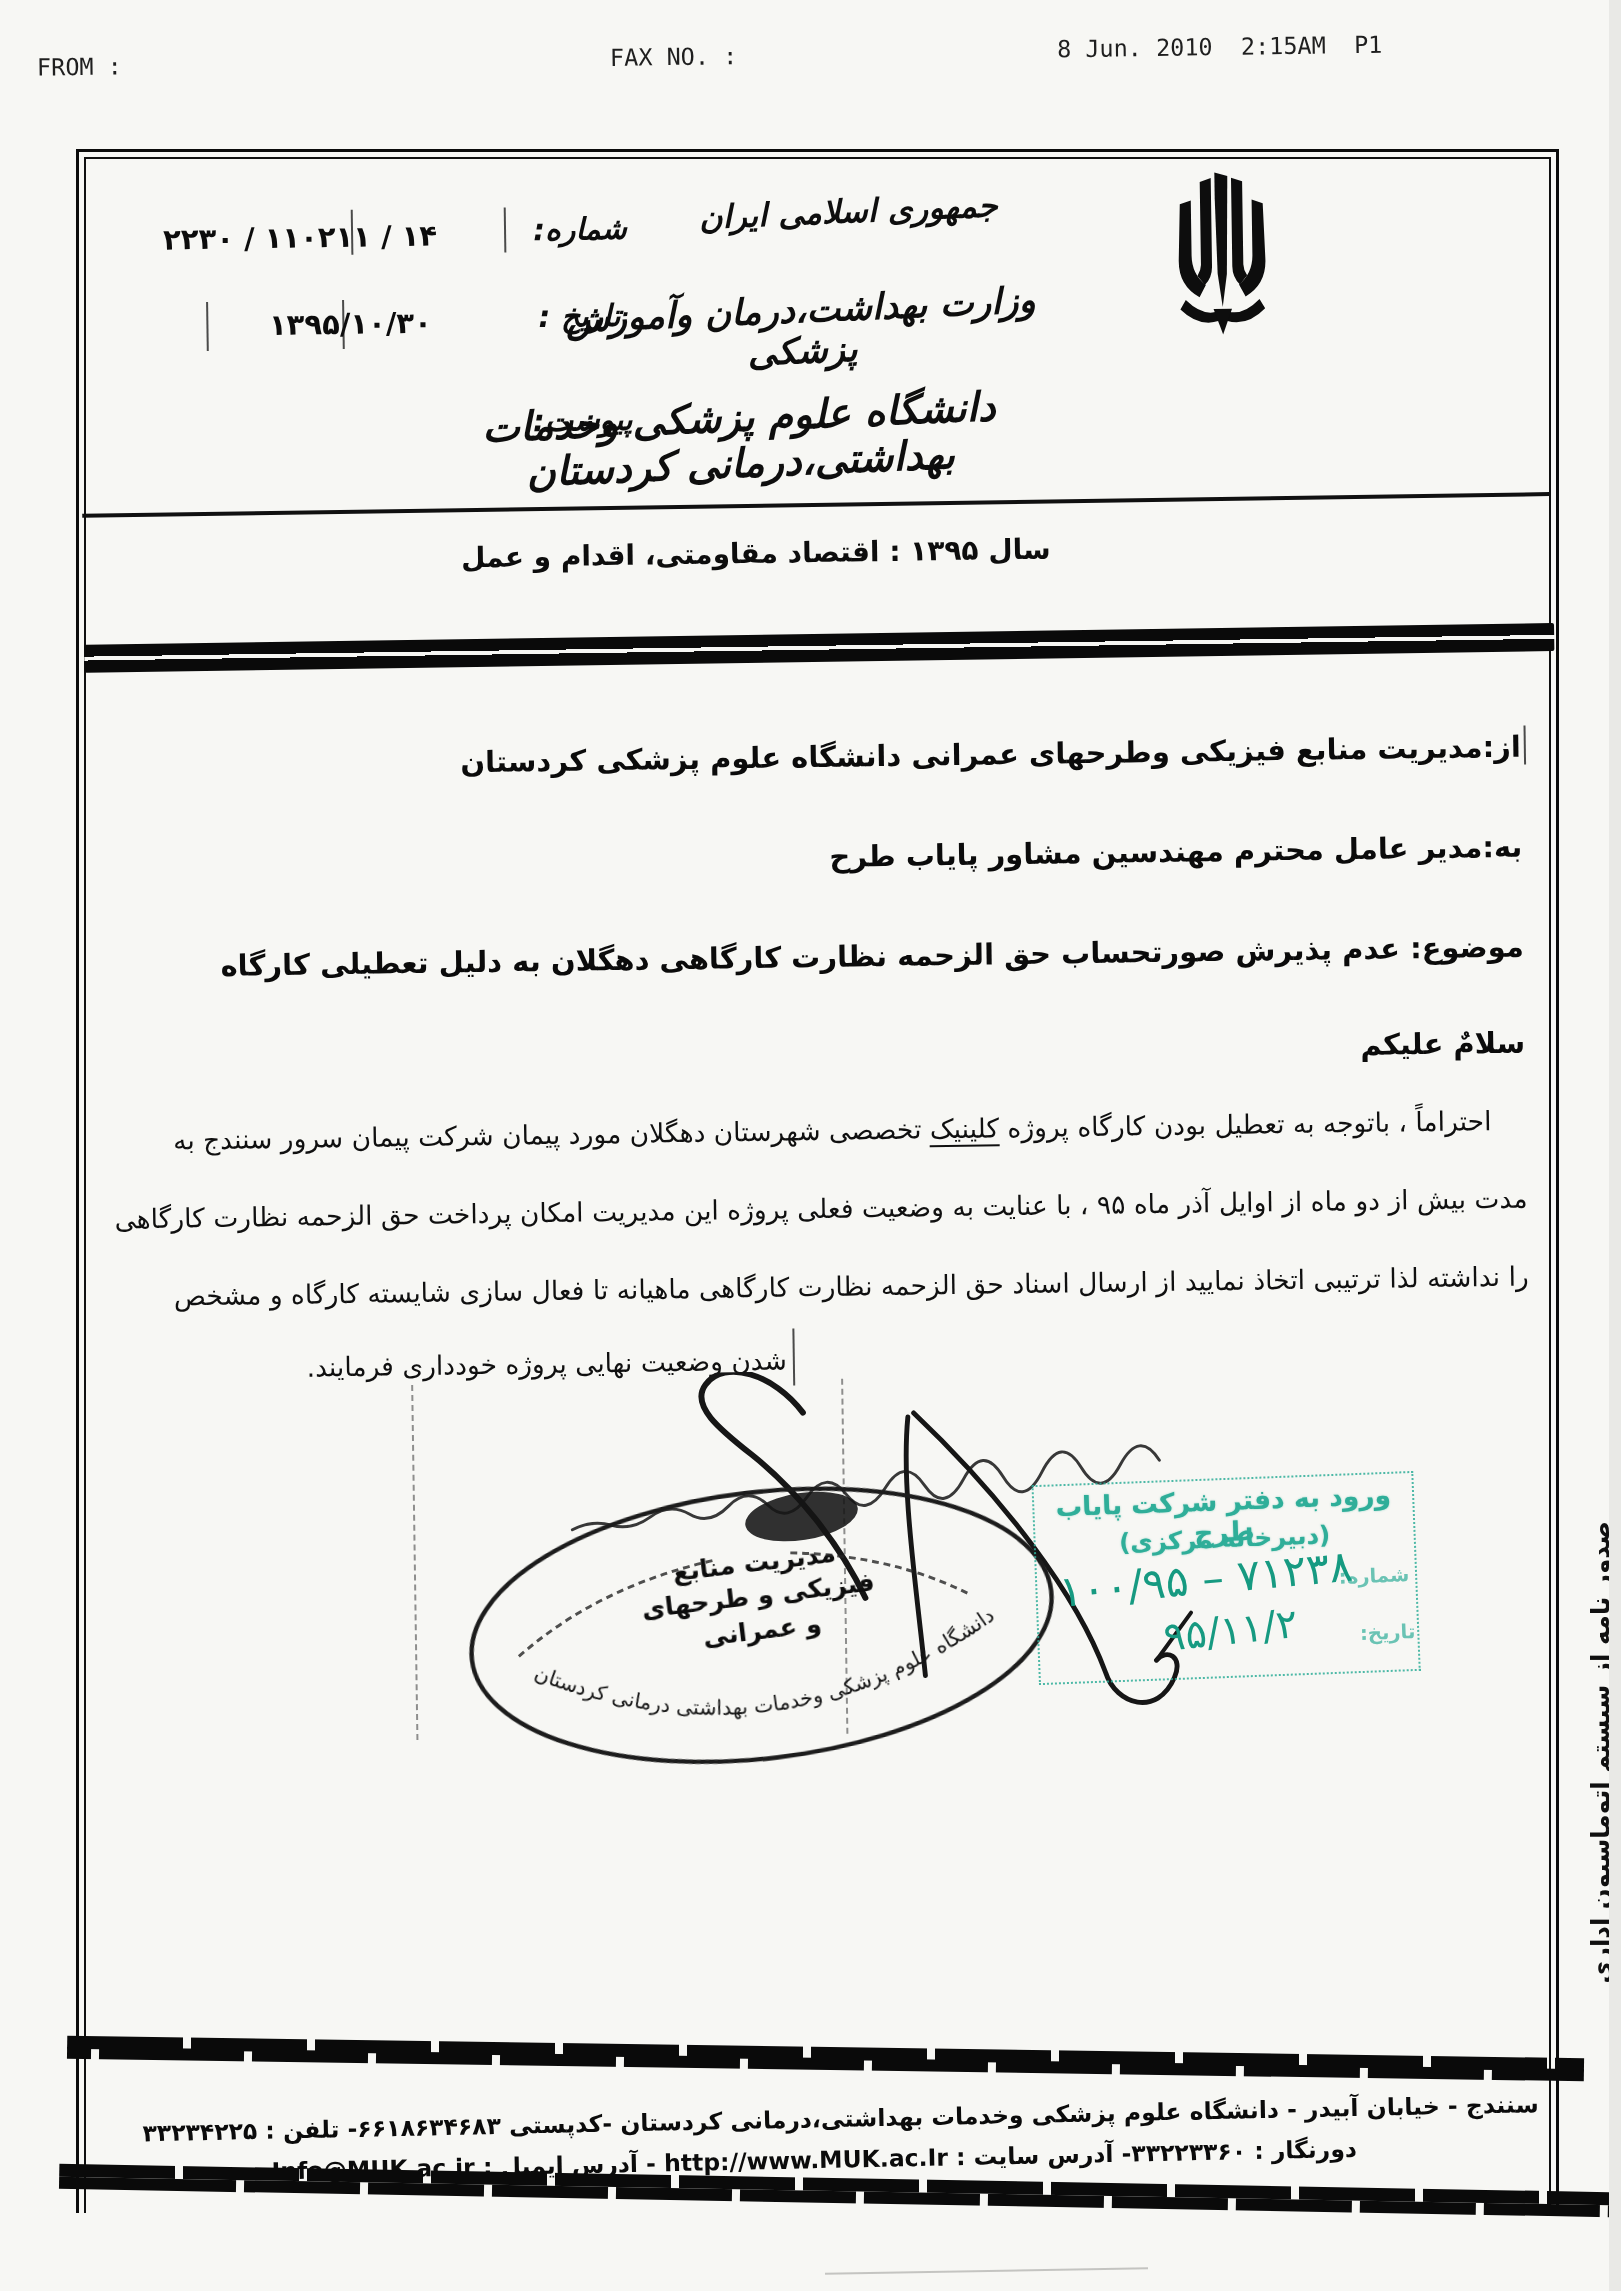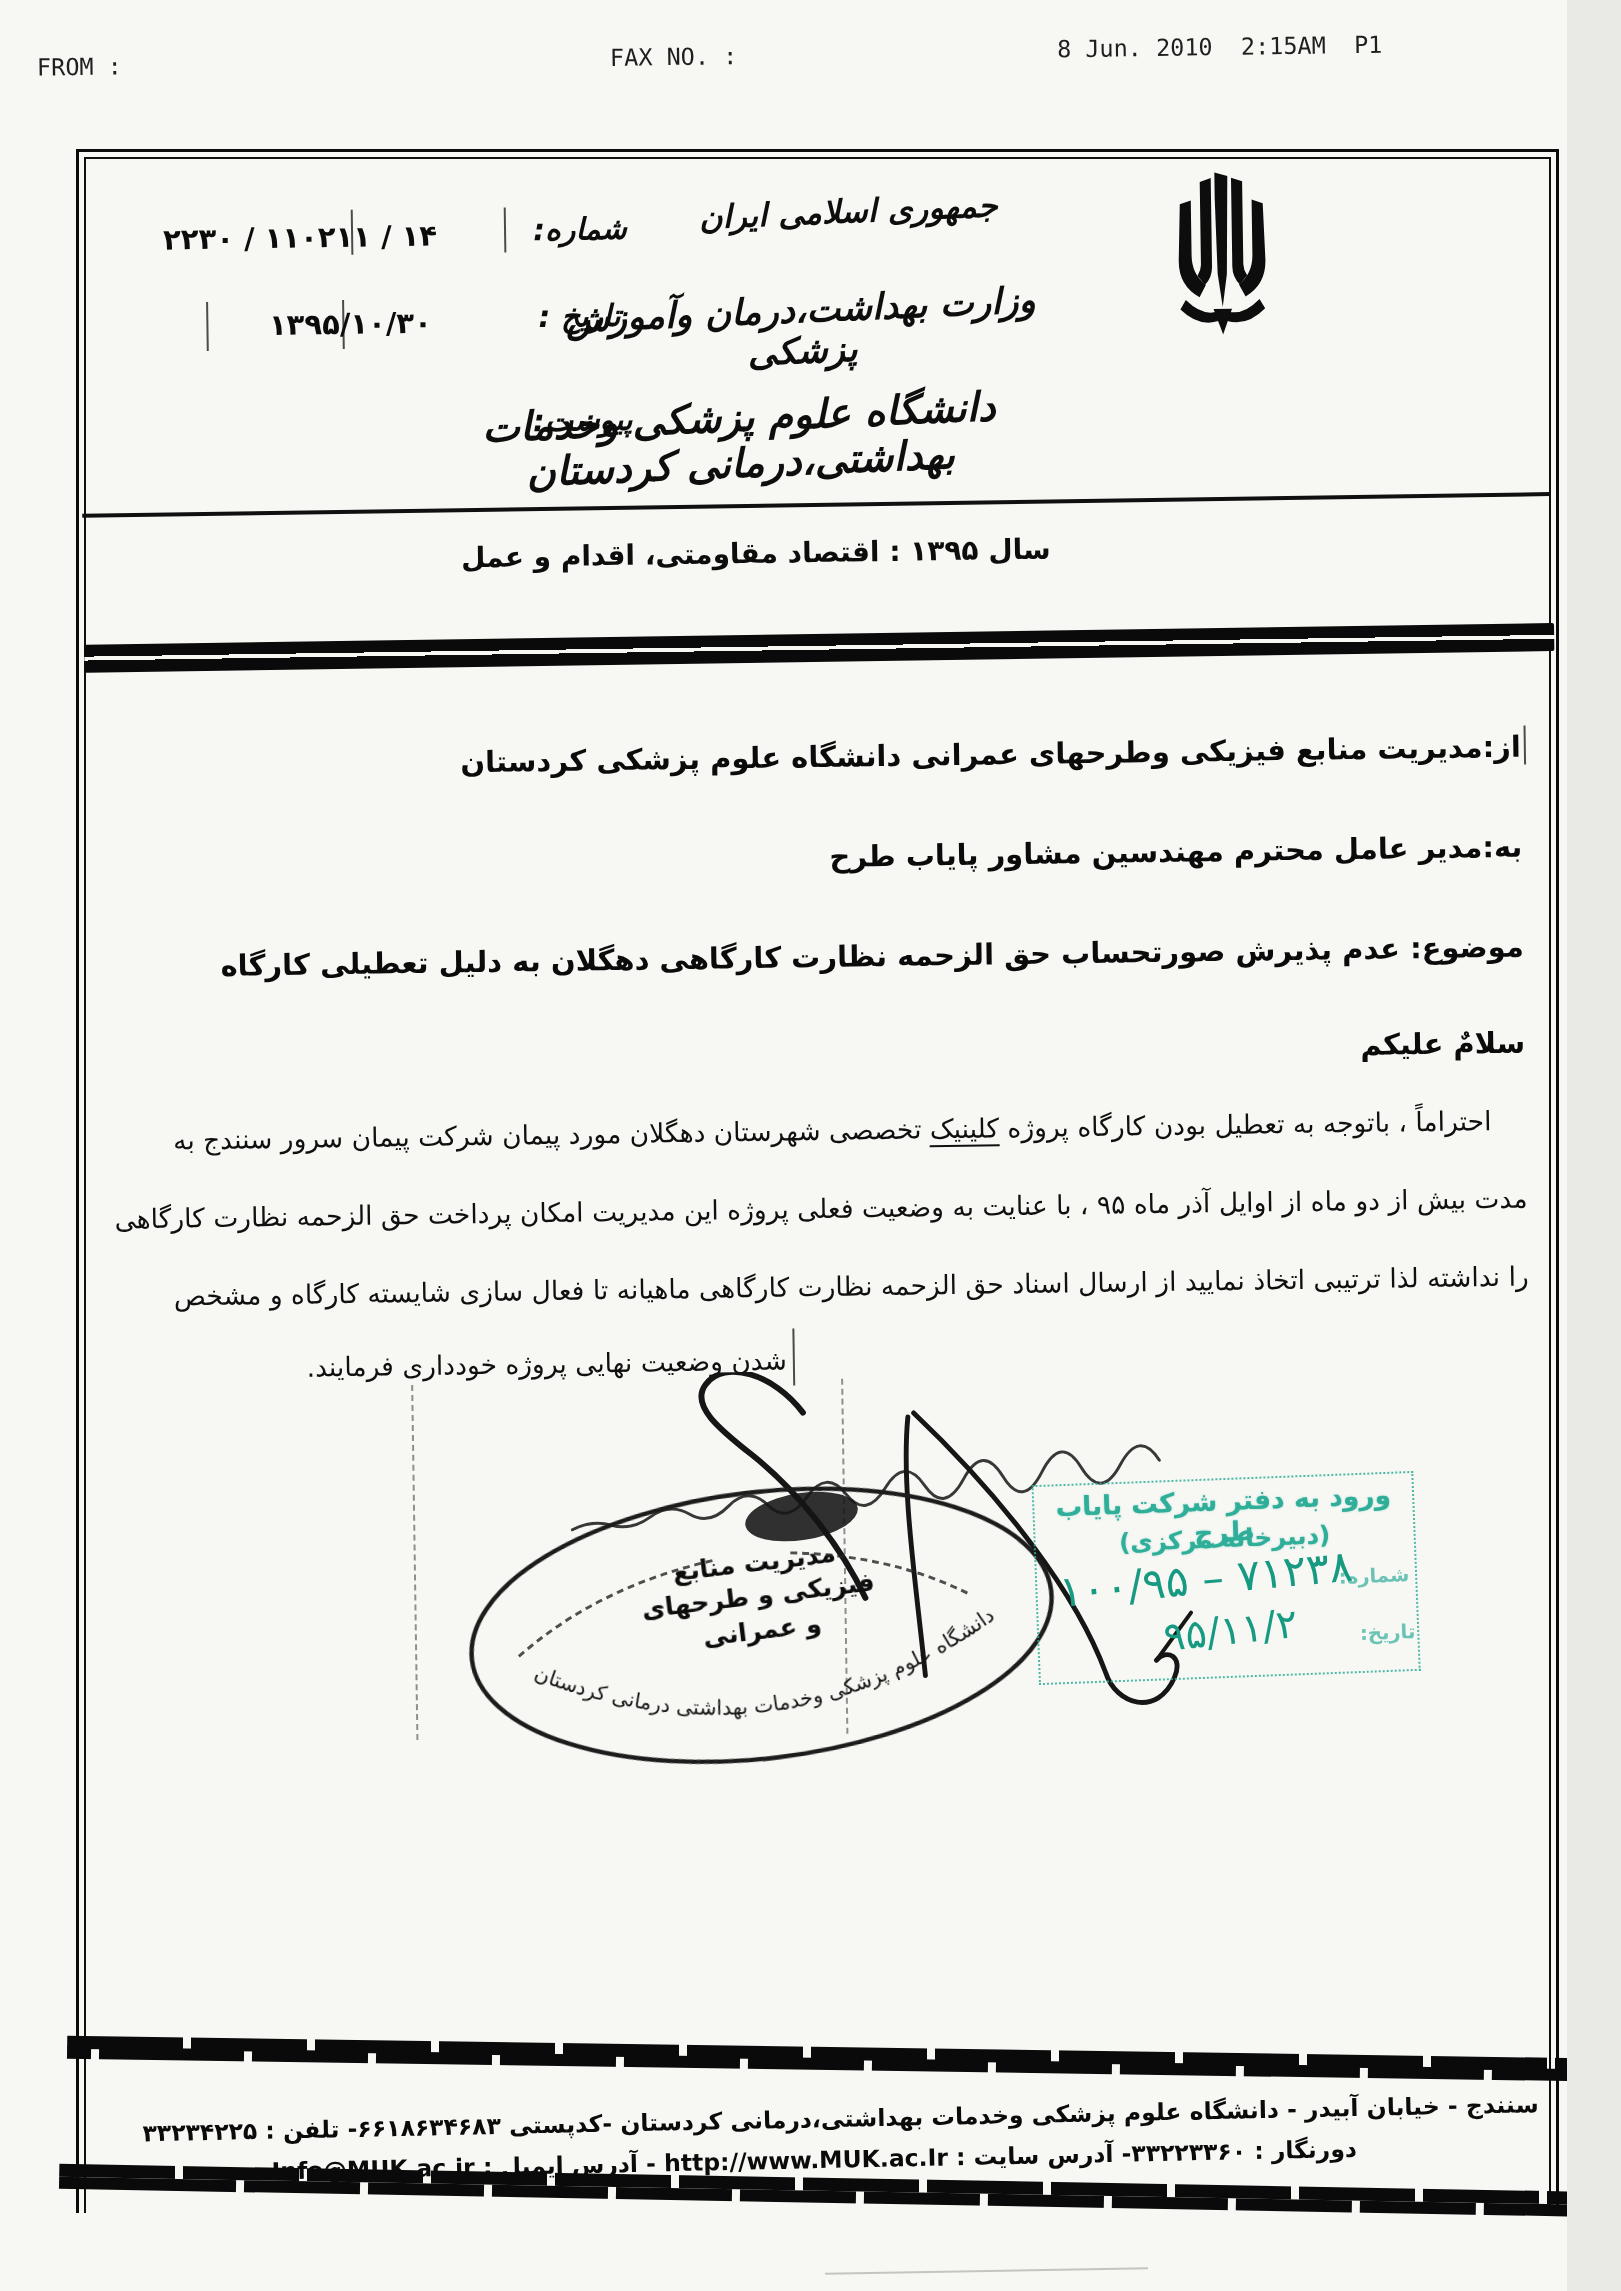--- a/index.html
+++ b/index.html
@@ -1,20 +1,21 @@
 <!DOCTYPE html>
 <html lang="fa"><head>
 <meta charset="utf-8">
 <style>
   html,body{margin:0;padding:0;background:#e9e9e6;}
   .page{
     position:relative; width:1567px; height:2292px; overflow:hidden;
     background:#f7f7f4;
     font-family:"DejaVu Sans", sans-serif;
     color:#121212;
+    padding-left:42px;
   }
   
   .faxline{position:absolute; font-family:"DejaVu Sans Mono", monospace; font-size:23.5px; color:#1f1f1f; white-space:pre; transform:rotate(-0.8deg);}
   .fax-from{left:37px; top:53px;}
   .fax-no{left:610px; top:43px;}
   .fax-ts{left:1057px; top:33px;}
   
   .docbox{
     position:absolute; left:76px; top:149px; width:1477px; height:2061px;
     border:3.9px solid #0b0b0b; border-bottom:none;

